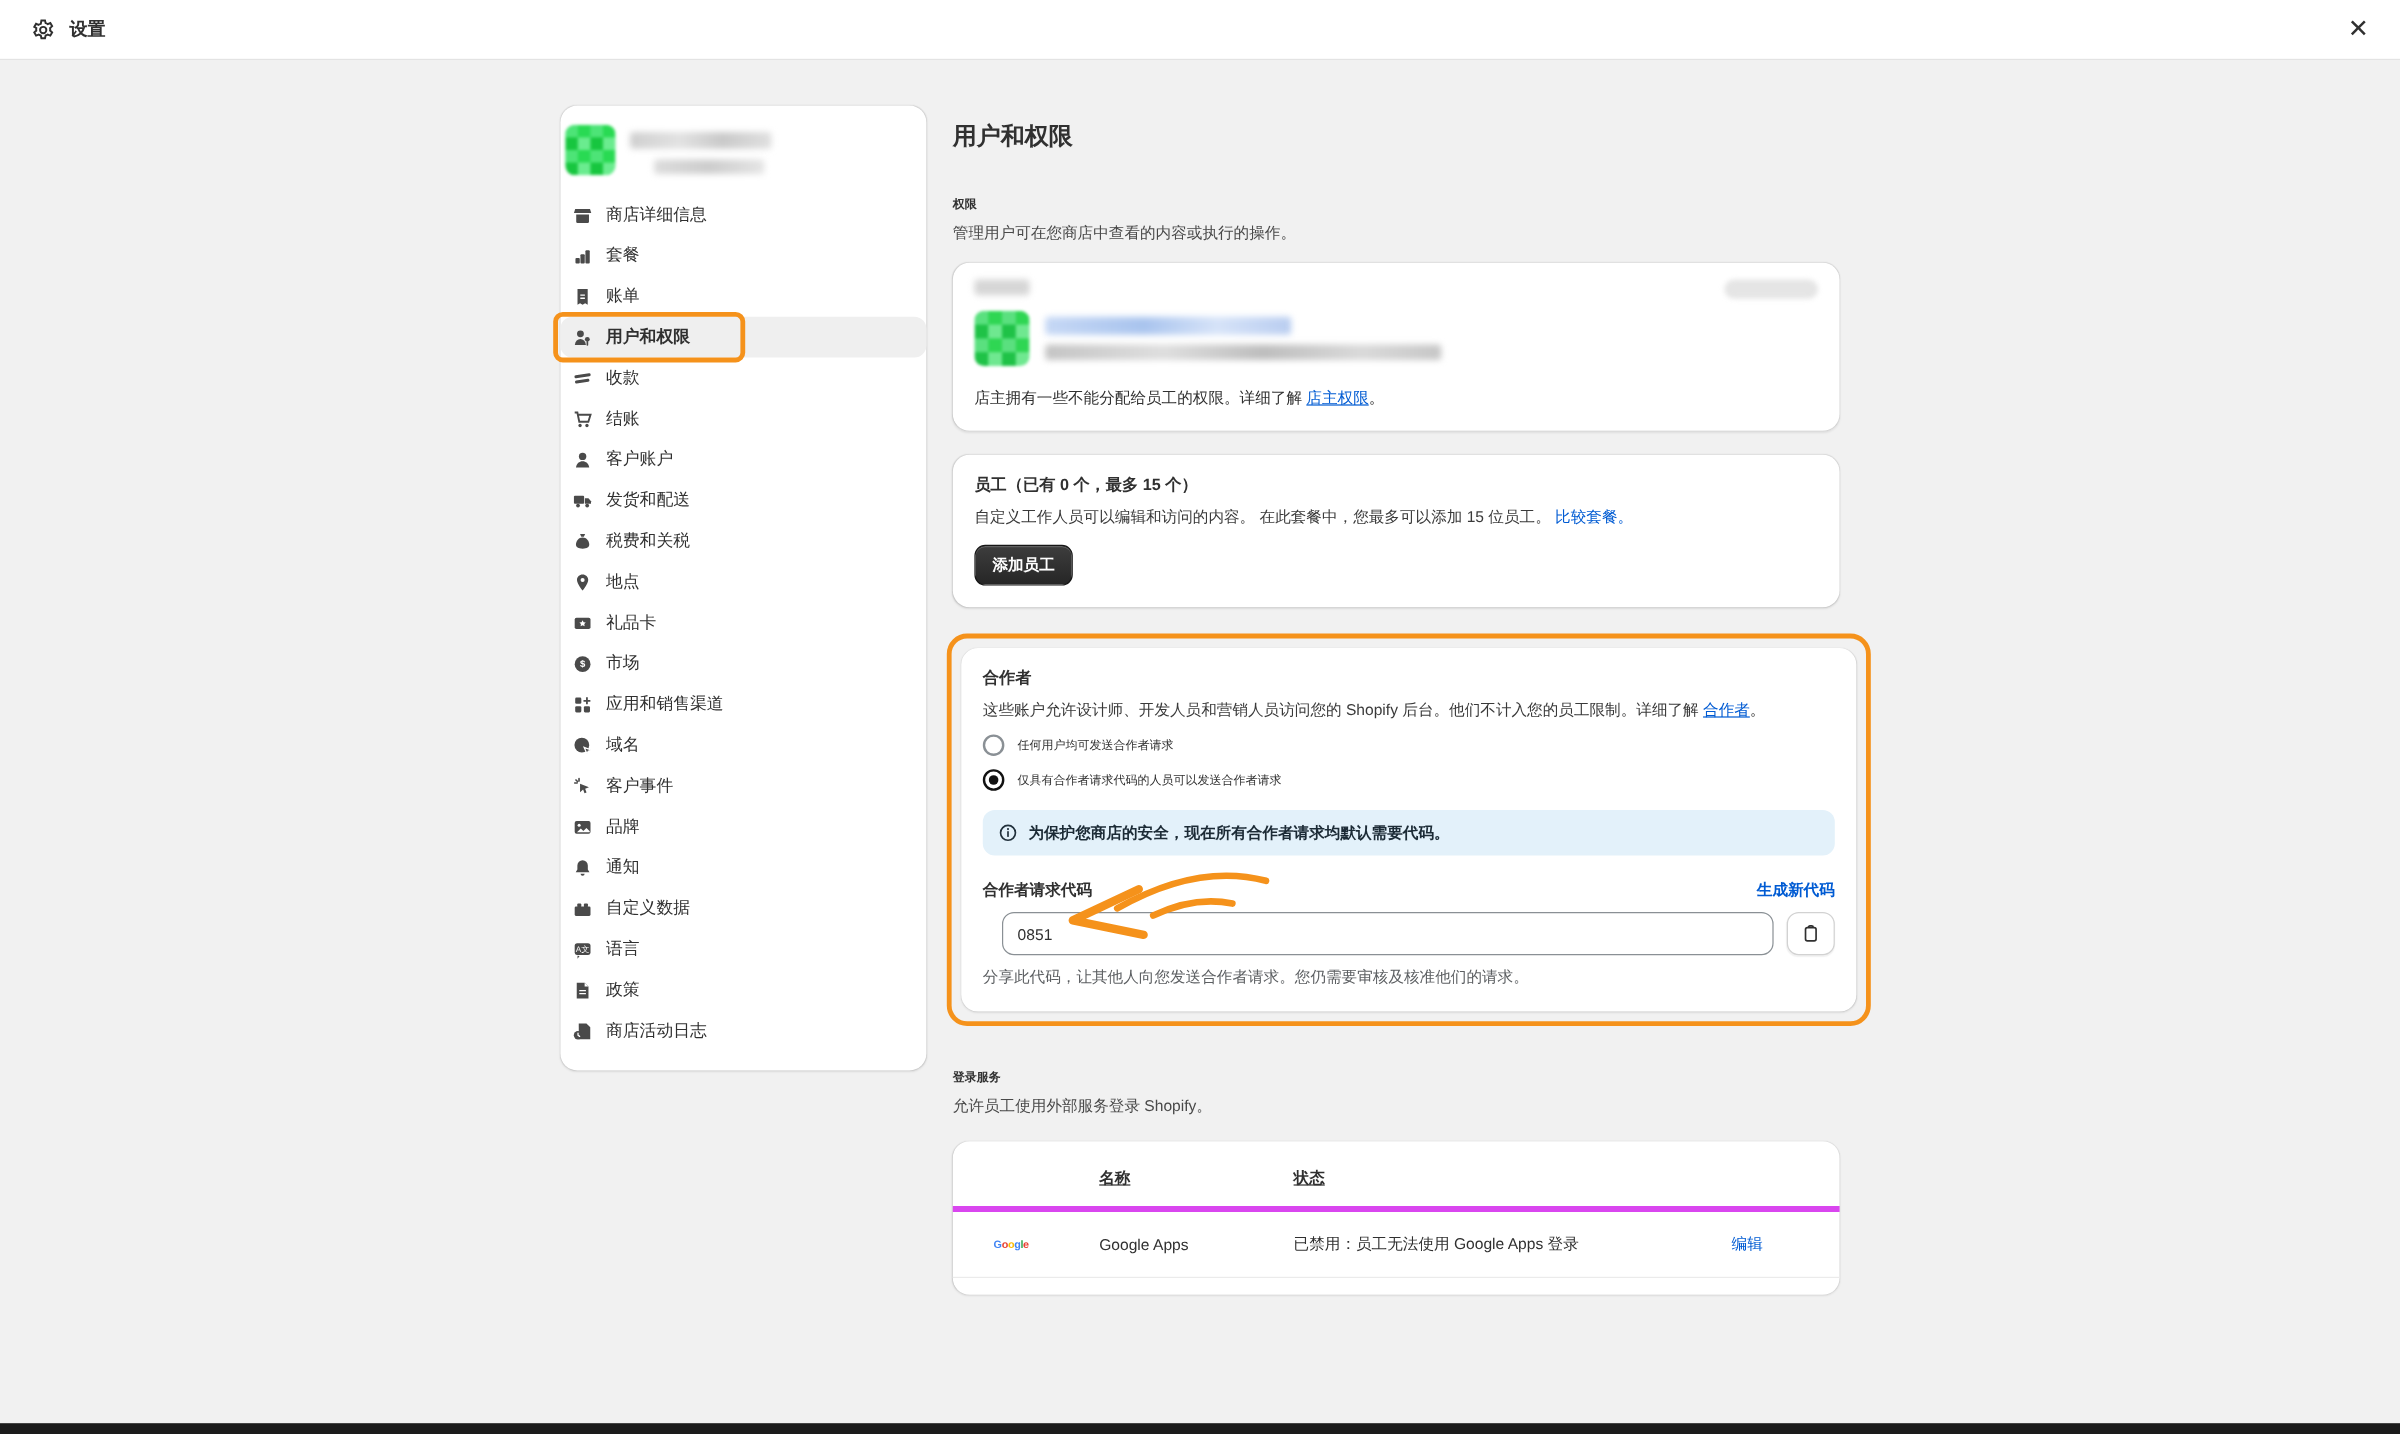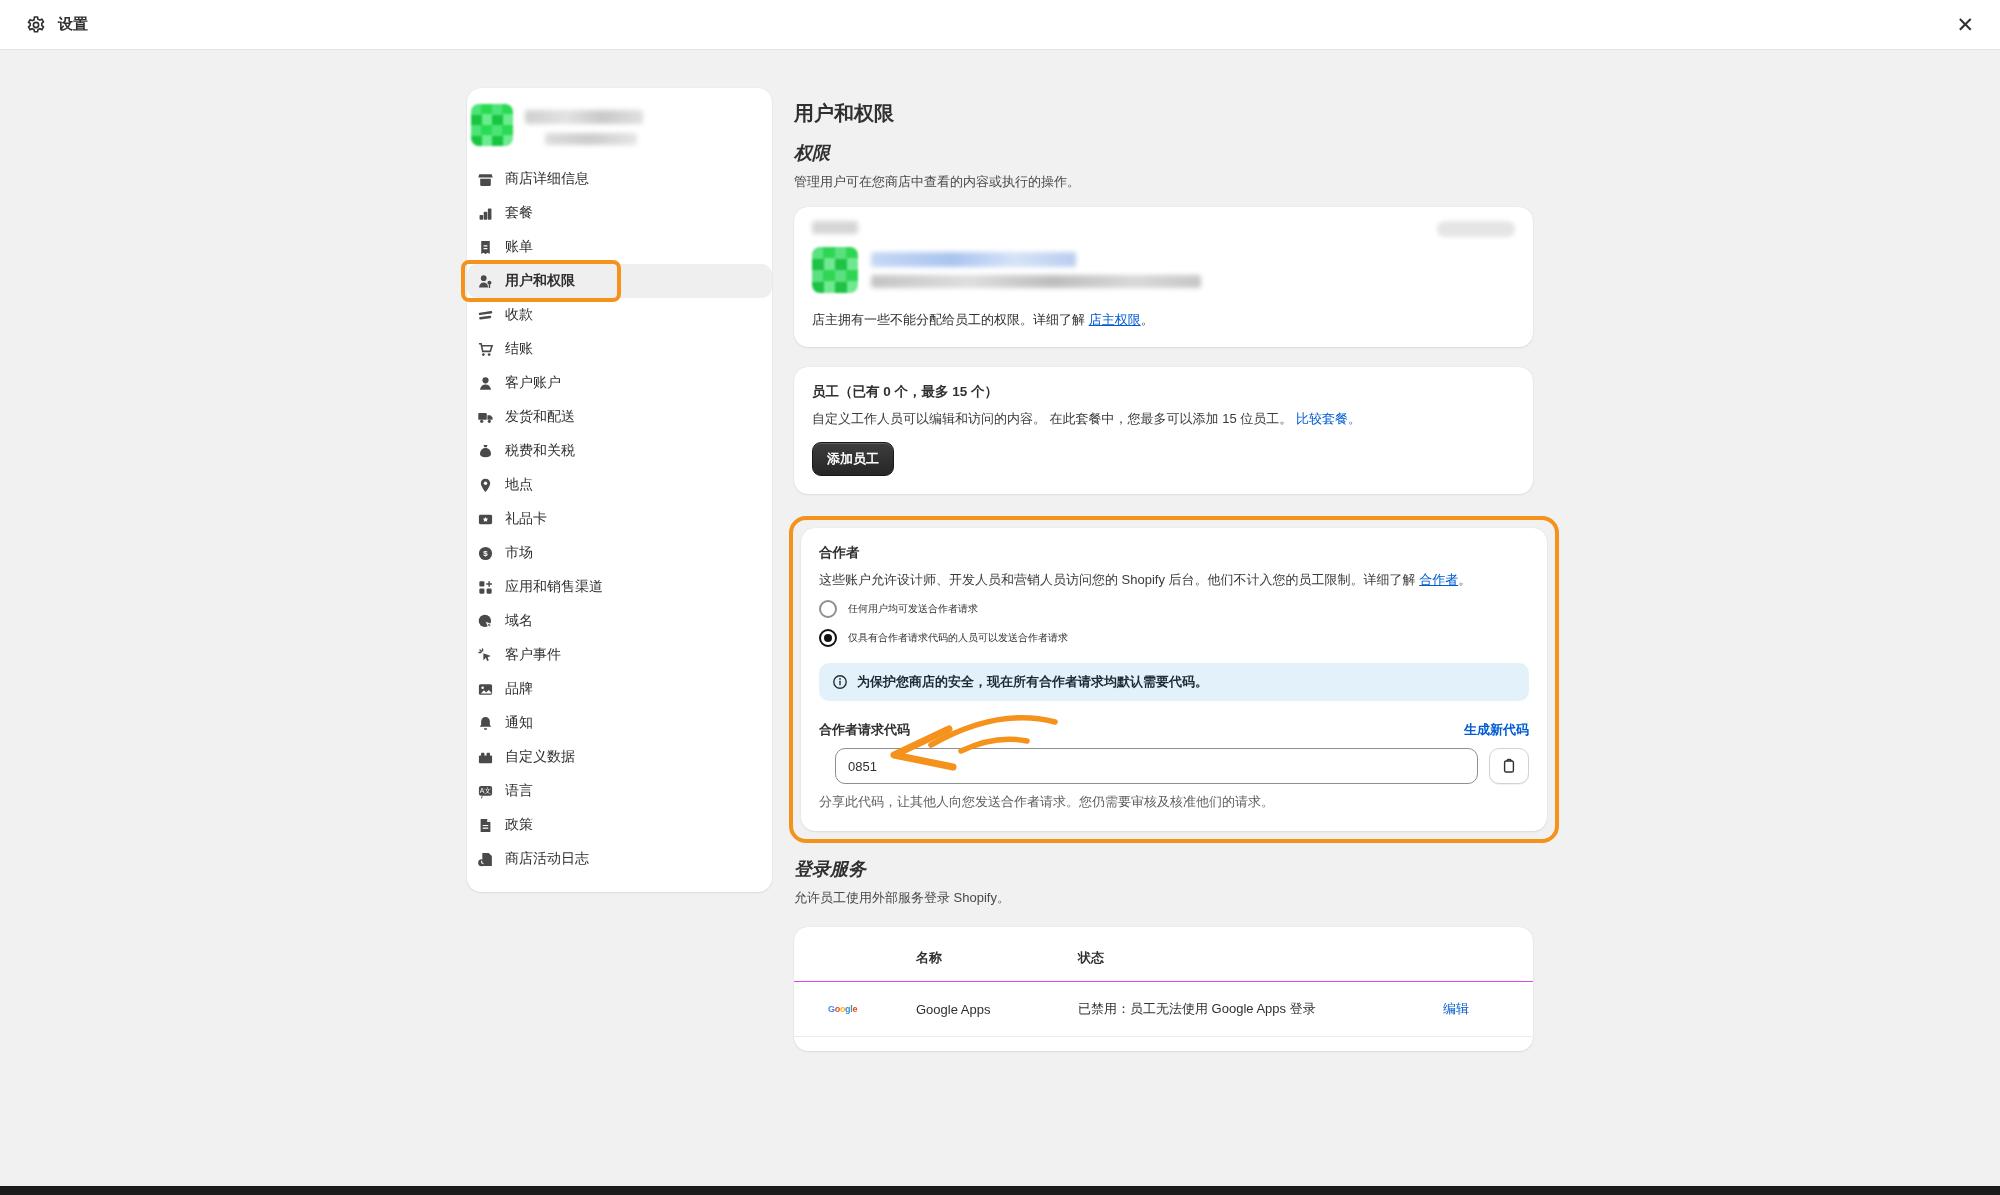--- a/index.html
+++ b/index.html
@@ -43,21 +43,21 @@
   .nav-item.selected { background:#efefef; font-weight:700; }
   .nav-item .ring {
     position:absolute; left:-6px; top:-4px; width:160px; height:42px;
     border:4px solid var(--accent); border-radius:8px; pointer-events:none;
   }
   .nav-ic { width:17px; height:17px; color:#4a4a4a; flex:0 0 auto; display:inline-flex; }
   .nav-ic svg { width:100%; height:100%; }
   
   .main { width:739px; position:relative; }
   h1.page-title { font-size:20px; font-weight:700; margin:12px 0 0; }
-  .sec-h { margin-top:14px; font-size:18px; font-weight:700;font-style:italic; }
+  .sec-h { margin-top:36px; font-size:10px; font-weight:700; }
   .sec-d { margin-top:8px; font-size:13px; color:#494949; }
   a.lnk { color:var(--link); text-decoration:underline; cursor:pointer; }
   a.lnk-plain { color:var(--link); text-decoration:none; cursor:pointer; }
   
   .owner { margin-top:16px; padding:14px 18px 18px; }
   .owner-top { display:flex; justify-content:space-between; align-items:flex-start; }
   .ob-label { width:46px; height:13px; background:#d6d6d6; }
   .ob-badge { width:78px; height:16px; background:#e5e5e5; border-radius:8px; filter:blur(2px); }
   .owner-row { display:flex; gap:13px; margin-top:10px; align-items:center; }
   .owner-av { width:46px; height:46px; border-radius:8px;
@@ -109,22 +109,22 @@
     width:40px; height:36px; border:1px solid #d2d2d2; border-radius:10px;
     background:#fff; box-shadow:0 1px 1px rgba(0,0,0,.06);
     display:flex; align-items:center; justify-content:center; cursor:pointer; color:#303030;
   }
   .copy-btn svg { width:16px; height:16px; }
   .arrow-svg { position:absolute; left:58px; top:-34px; width:185px; height:66px; pointer-events:none; z-index:3; }
   .code-help { margin-top:9px; color:#5c5f62; }
   
   .logins { margin-top:20px; padding:6px 0 14px; }
   .t-grid { display:grid; grid-template-columns:88px 162px 1fr 60px; align-items:center; padding:0 30px 0 34px; }
-  .t-head { padding-top:16px; padding-bottom:14px; font-weight:700; }
-  .t-row { border-top:1px solid #d946ef; border-bottom:1px solid #ebebeb; padding-top:18px; padding-bottom:18px; }
+  .t-head { padding-top:16px; padding-bottom:14px; font-weight:700;text-decoration:underline; }
+  .t-row { border-top:5px solid #d946ef; border-bottom:1px solid #ebebeb; padding-top:18px; padding-bottom:18px; }
   .g-logo { font-size:9px; font-weight:700; filter:blur(.6px); letter-spacing:-.3px; }
   .g-logo b:nth-child(1){color:#4285F4}.g-logo b:nth-child(2){color:#EA4335}
   .g-logo b:nth-child(3){color:#FBBC05}.g-logo b:nth-child(4){color:#4285F4}
   .g-logo b:nth-child(5){color:#34A853}.g-logo b:nth-child(6){color:#EA4335}
   
   .bottom-strip { position:fixed; left:0; right:0; bottom:0; height:9px; background:#1b1b1b; }
 </style>
 </head>
 <body>
 

